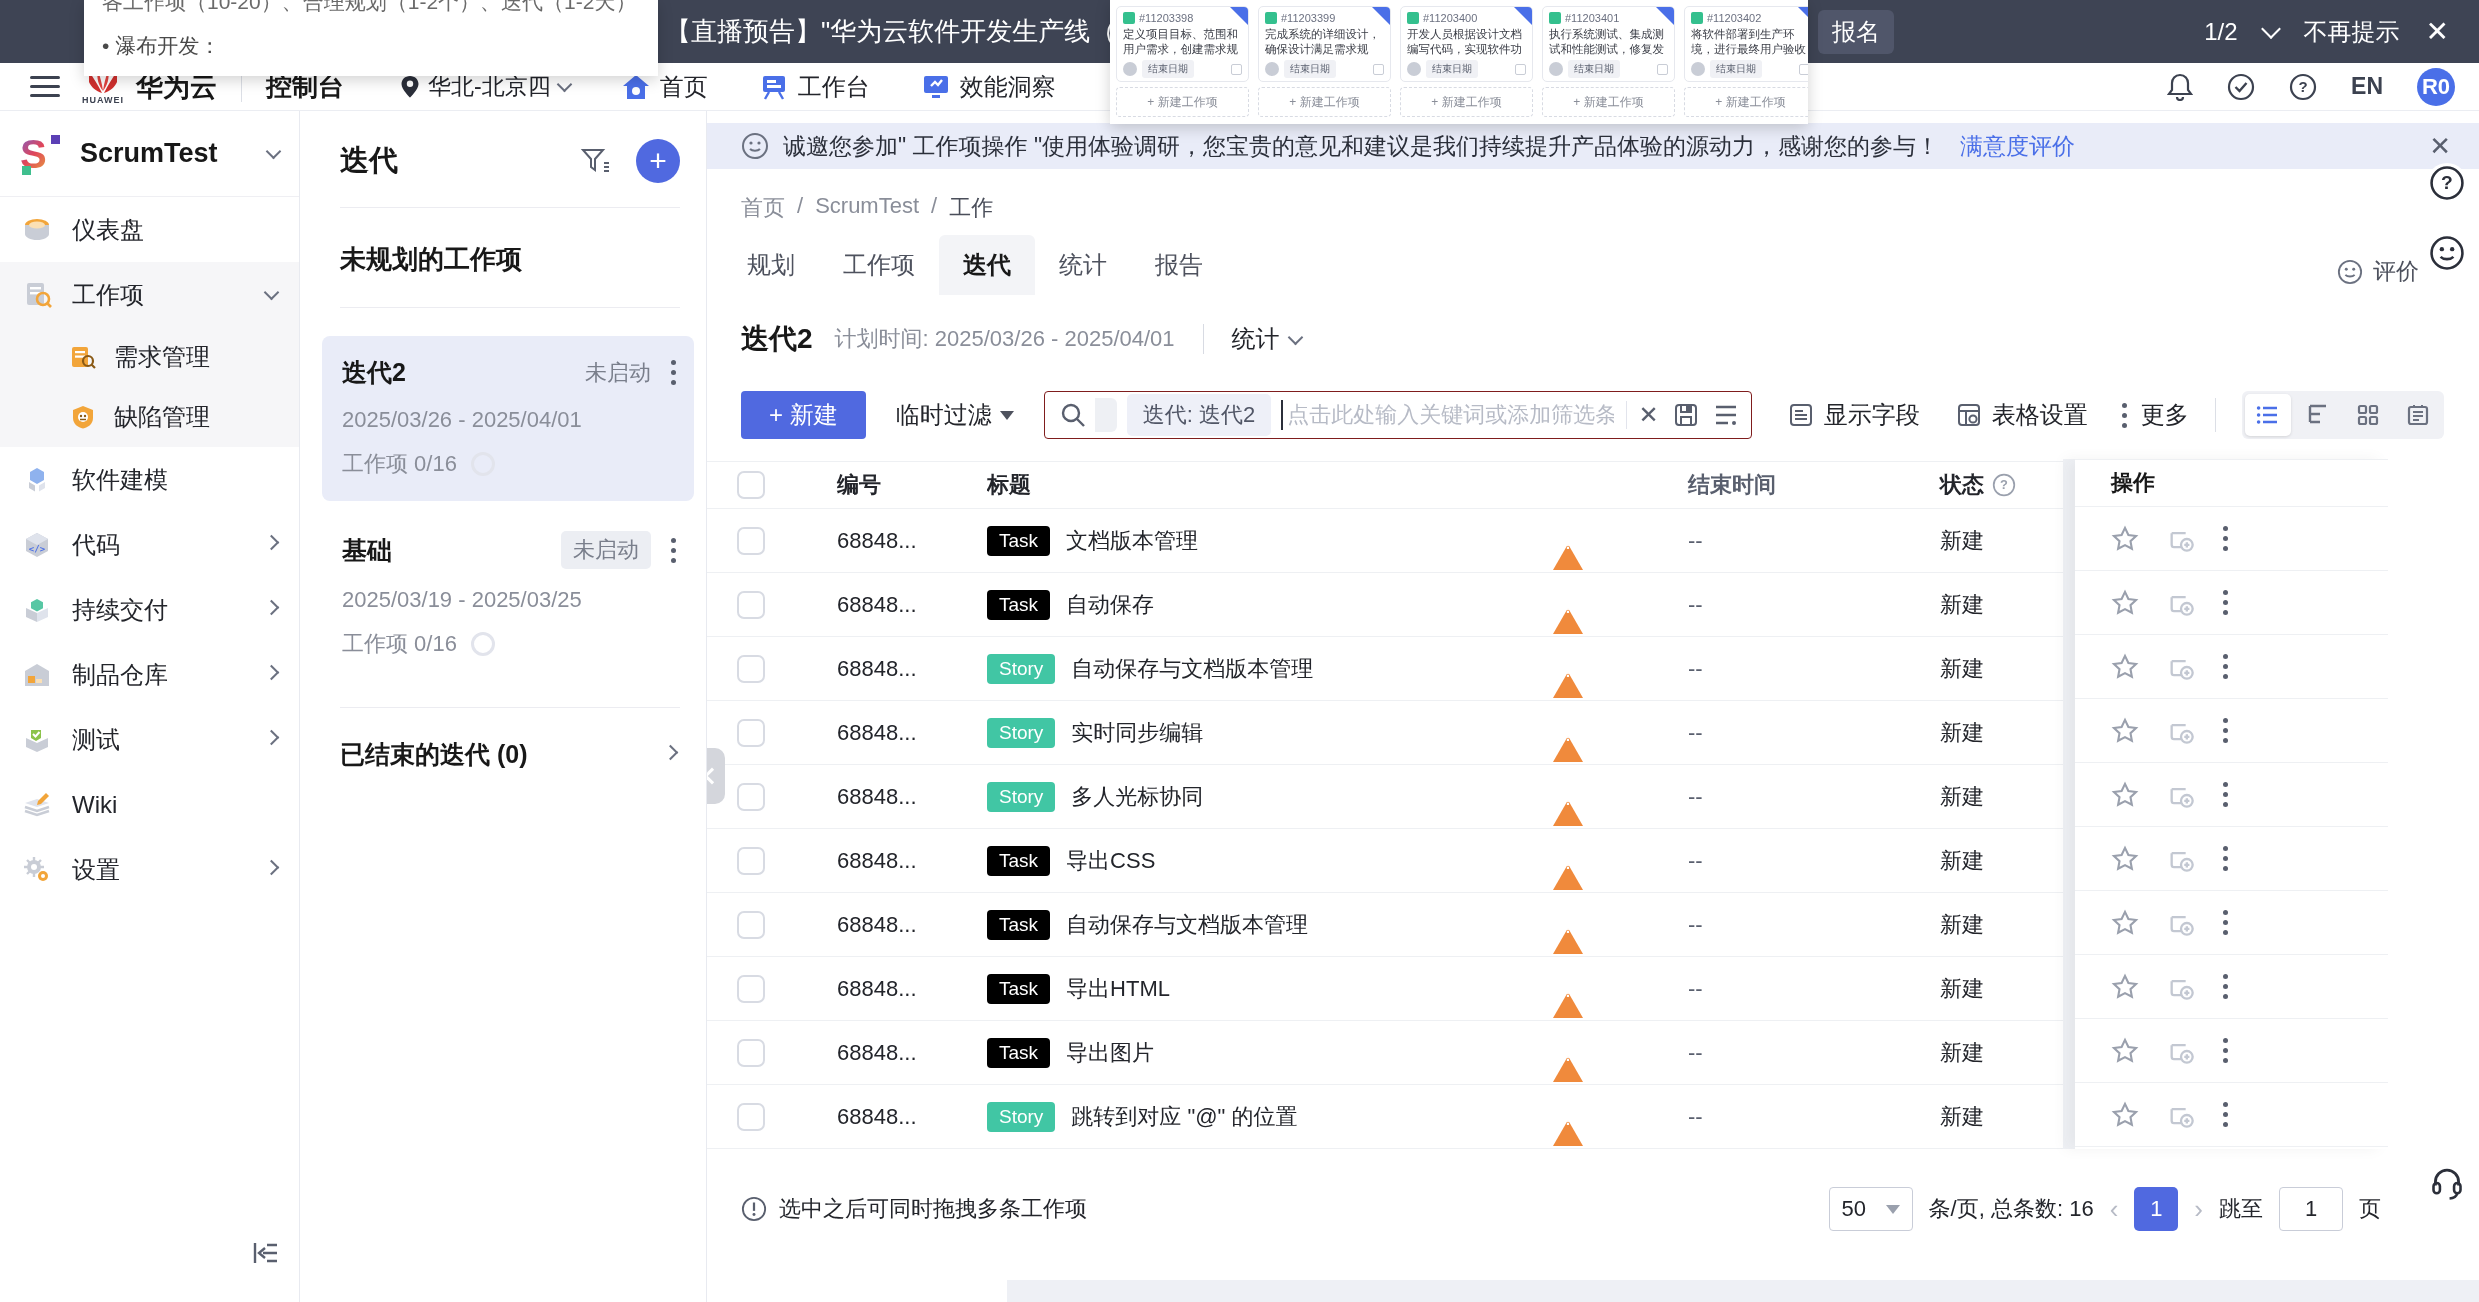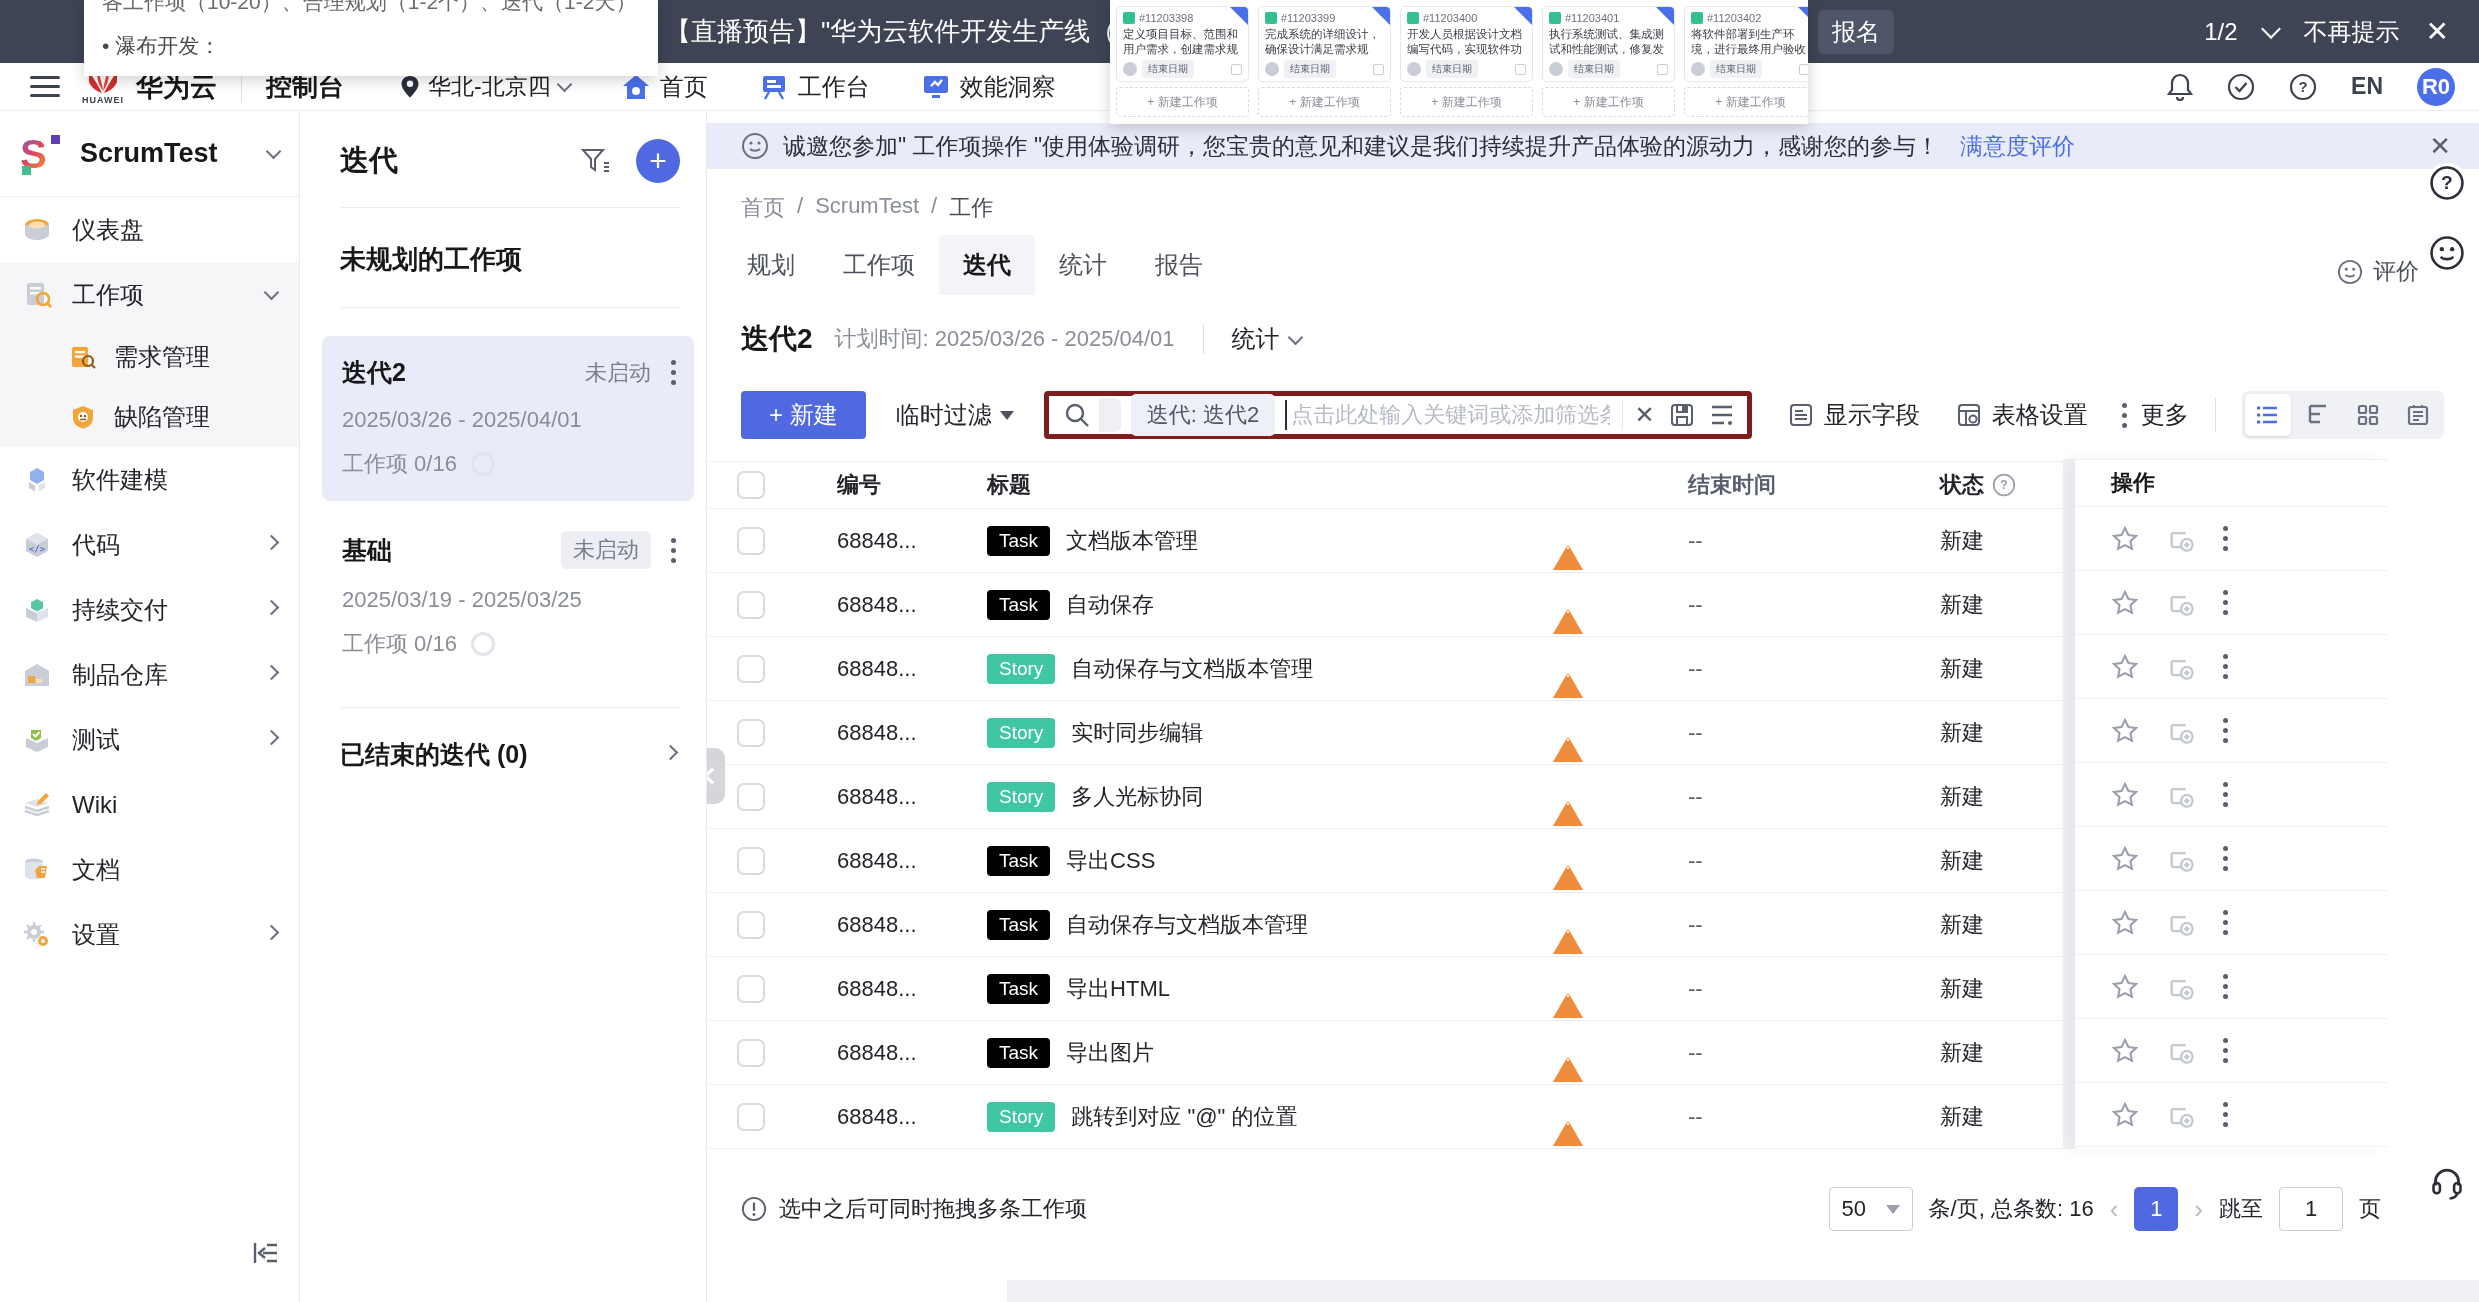--- a/index.html
+++ b/index.html
@@ -117,21 +117,21 @@
   .mhead { margin:22px 0 0 34px; height:44px; display:flex; align-items:center; }
   .mh-title { font-size:28px; font-weight:bold; color:#181818; }
   .mh-plan { font-size:22px; color:#8a8e99; margin-left:22px; }
   .mh-sep { width:1px; height:30px; background:#d8dbe3; margin:0 28px; }
   .mh-stats { font-size:24px; color:#23252b; display:flex; align-items:center; gap:10px; }
 
   .toolbar { margin:30px 0 0 34px; height:48px; display:flex; align-items:center; }
   .btn-new { height:48px; background:#5069e0; color:#fff; font-size:24px; border-radius:4px; padding:0 28px; display:flex; align-items:center; gap:10px; }
   .tmpfilter { margin-left:30px; font-size:24px; color:#23252b; display:flex; align-items:center; gap:8px; }
   .tri-dn { width:0; height:0; border-left:7px solid transparent; border-right:7px solid transparent; border-top:9px solid #4e525e; }
-  .searchbox { margin-left:30px; width:708px; height:48px; border:5px solid #7f1d1d; border-radius:4px; background:#fff; display:flex; align-items:center; padding:0 12px 0 14px; }
+  .searchbox { margin-left:30px; width:708px; height:48px; border:1px solid #7f1d1d; border-radius:4px; background:#fff; display:flex; align-items:center; padding:0 12px 0 14px; }
   .sb-frag { width:22px; height:34px; background:#eef0f4; border-radius:0 6px 6px 0; margin-left:8px; }
   .sb-chip { margin-left:10px; background:#eef0f8; border-radius:5px; padding:6px 16px; font-size:22px; color:#515666; white-space:nowrap; }
   .sb-caret { width:2px; height:30px; background:#2b2f3a; margin-left:10px; }
   .searchbox input { border:none; outline:none; flex:1; font-size:22px; color:#23252b; margin-left:4px; background:transparent; font-family:inherit; }
   .searchbox input::placeholder { color:#b7bbc6; }
   .sb-vdiv { width:1px; height:28px; background:#e2e4ec; margin:0 12px; }
   .sb-x { font-size:24px; color:#595f6e; margin-right:14px; }
   .tool-ic { display:flex; align-items:center; gap:10px; font-size:24px; color:#23252b; margin-left:36px; }
   .more { display:flex; align-items:center; gap:14px; margin-left:34px; font-size:24px; color:#23252b; }
   .tb-vdiv { width:1px; height:34px; background:#dcdfe6; margin:0 26px; }
@@ -460,29 +460,20 @@
       <svg width="30" height="28" viewBox="0 0 30 28">
           <path d="M3 20 l12 4 12-4" stroke="#c9cdd6" stroke-width="2.6" fill="none"></path>
           <path d="M3 16 l12 4 12-4" stroke="#c9cdd6" stroke-width="2.6" fill="none"></path>
           <path d="M3 12 l12 4 12-4 -12-4 Z" fill="#dfe3ec"></path>
           <path d="M16 10 l8-8 3 3 -8 8 -4 1 Z" fill="#f2a53a"></path>
         </svg>
       <span class="lbl">Wiki</span>
     </div>
     <div class="sb-item">
       <svg width="30" height="28" viewBox="0 0 30 28">
-          <ellipse cx="12" cy="6" rx="9" ry="3.4" fill="#c9cdd6"></ellipse>
-          <path d="M3 6 v14 c0 1.9 4 3.4 9 3.4 s9-1.5 9-3.4 V6" fill="#dfe3ec"></path>
-          <path d="M17 10 h8 l-2 12 h-8 l-2-8 Z" fill="#f2a53a"></path>
-          <path d="M19 13 h4 M19 16 h4" stroke="#fff" stroke-width="1.6"></path>
-        </svg>
-      <span class="lbl">文档</span>
-    </div>
-    <div class="sb-item">
-      <svg width="30" height="28" viewBox="0 0 30 28">
           <circle cx="12" cy="11" r="7" fill="#c9cdd6"></circle>
           <circle cx="12" cy="11" r="3" fill="#fff"></circle>
           <path d="M12 1 v4 M12 17 v4 M2 11 h4 M18 11 h4 M5 4 l3 3 M19 18 l3 3 M19 4 l-3 3 M5 18 l3-3" stroke="#c9cdd6" stroke-width="2.4"></path>
           <circle cx="21" cy="20" r="5" fill="#f2a53a"></circle>
           <circle cx="21" cy="20" r="2" fill="#fff"></circle>
         </svg>
       <span class="lbl">设置</span>
       <span class="arr chev-s" style="transform:rotate(-45deg)"></span>
     </div>
     <div class="sb-collapse">

